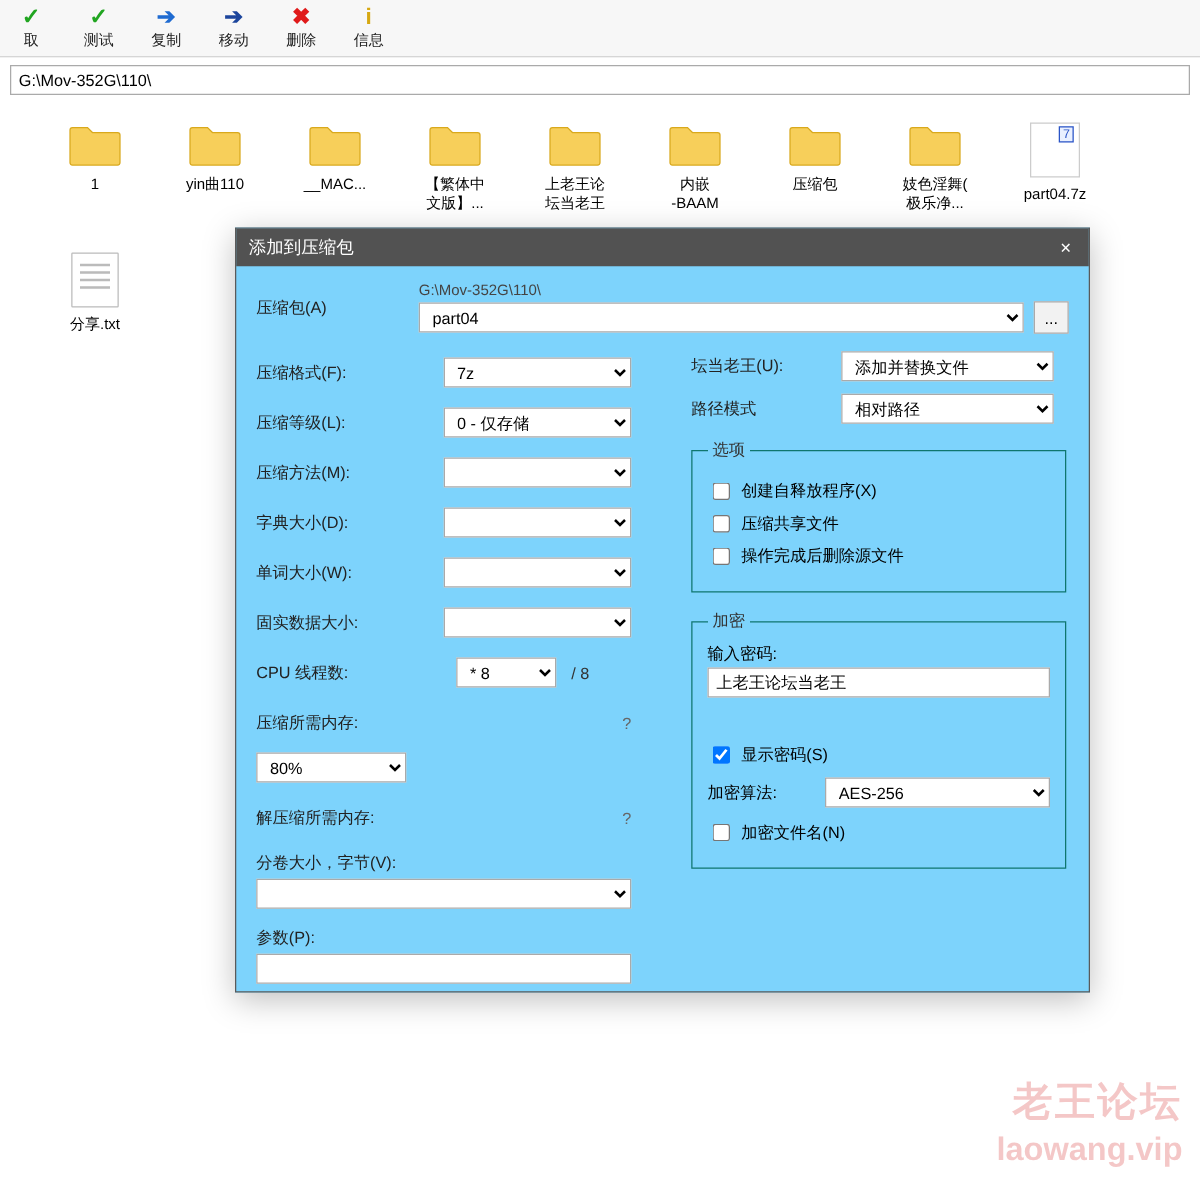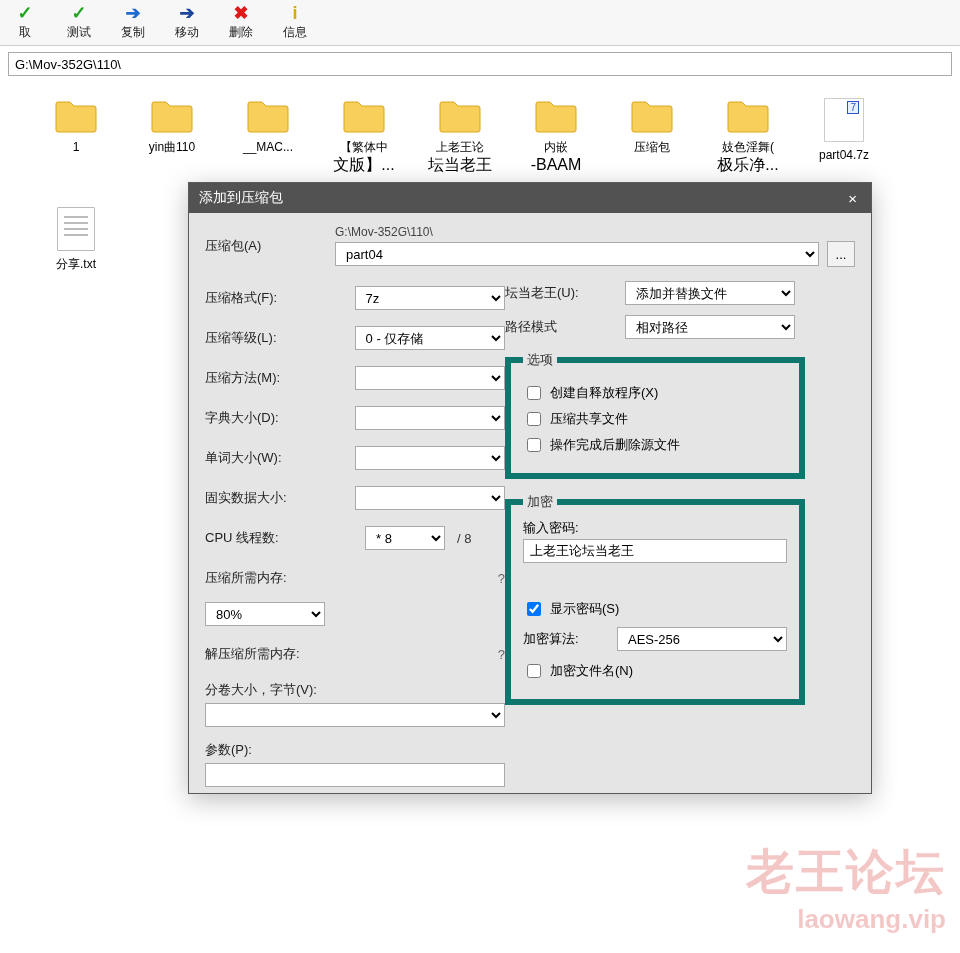--- a/index.html
+++ b/index.html
@@ -49,53 +49,53 @@
 
   
   .files {
     display: flex;
     gap: 32px;
     padding: 16px 20px 40px 44px;
     flex-wrap: wrap;
   }
   .file { width: 64px; display: flex; flex-direction: column; align-items: center; cursor: pointer; }
   .file .fname { margin-top: 6px; font-size: 12px; text-align: center; word-break: break-all; line-height: 1.25; }
-  .file .fname2 { font-size: 16px; text-align: right; line-height: 1.25; }
+  .file .fname2 { font-size: 12px; text-align: right; line-height: 1.25; }
   .folder-ico { width: 44px; height: 36px; }
   .doc-ico { width: 38px; height: 44px; border: 1px solid #bbb; border-radius: 1px; background:#fff; position:relative; display:flex; flex-direction:column; gap:4px; padding:8px 6px;}
   .doc-ico .line { height:2px; background:#bbb; }
   .arch-ico { width: 40px; height: 44px; background:#fff; border:1px solid #ccc; position:relative; }
   .arch-ico::after{ content:"7"; position:absolute; top:2px; right:4px; font-size:10px; color:#2a54c6; border:1px solid #2a54c6; padding:0 2px; background:#e9f0ff;}
 
   
   .dialog {
     position: absolute;
     left: 188px;
     top: 182px;
     width: 684px;
-    background: #e5e5e5;
+    background: #7dd3fc;
     border: 1px solid #5a5a5a;
     box-shadow: 0 6px 24px rgba(0,0,0,0.25);
     z-index: 10;
   }
   .dlg-title {
     background: #525252;
     color: #fff;
     padding: 6px 10px;
     font-size: 14px;
     display: flex;
     justify-content: space-between;
     align-items: center;
   }
   .dlg-close { cursor: pointer; font-size: 15px; padding: 0 4px; }
   .dlg-body { padding: 12px 16px 6px 16px; }
 
   .row { display: flex; align-items: center; margin-bottom: 6px; }
   .lbl { width: 130px; color: #222; }
-  .two-col { display: flex; margin-top: 14px; }
+  .two-col { display: flex; gap: 48px; margin-top: 14px; }
   .col { width: 300px; }
   .col-l .row { height: 34px; }
   .col-l .lbl { width: 160px; }
 
   select, input[type=text], input.small {
     border: 1px solid #aaa;
     padding: 3px 6px;
     font-family: inherit;
     font-size: 13px;
     background: #fff;
@@ -107,21 +107,21 @@
   .archive-row { display:flex; align-items:center; gap:8px; }
   .archive-row select { flex:1; }
   .dots-btn { width:28px; height:26px; border:1px solid #aaa; background:#f2f2f2; display:flex; align-items:center; justify-content:center; cursor:pointer;}
   .qmark { width: 14px; text-align:right; color:#666; }
   .cpu-line { display:flex; align-items:center; gap:6px; }
   .cpu-line select{ width:80px;}
   .cpu-line .total{ margin-left:6px; color:#333;}
   .col input.block { width:100%; }
 
   fieldset {
-    border: 6px solid #0f766e;
+    border: 1px solid #0f766e;
     padding: 8px 12px 12px 12px;
     margin: 0 0 14px 0;
   }
   legend { padding: 0 4px; color: #333; }
   .chk { display:flex; align-items:center; gap:6px; margin: 6px 0; }
   .chk input { width:14px; height:14px; }
 
   .pw-input { width: 100%; border: none; border-bottom: 2px solid #2a54c6; padding: 4px 2px; font-size:13px; font-family:inherit; outline:none;}
   .enc-row { display:flex; align-items:center; gap:8px; margin-top:8px;}
   .enc-row .lbl2{ width:86px;}
@@ -130,21 +130,21 @@
   .dlg-buttons {
     display:flex; justify-content:flex-end; gap:14px; padding: 16px 16px 16px 16px;
   }
   .dlg-buttons button {
     width: 96px; height: 32px; border:1px solid #888; background:#fafafa; cursor:pointer; font-family:inherit; font-size:13px;
   }
   .dlg-buttons button.primary { border:1.5px solid #2a54c6; }
 
   
   .wm { position:absolute; right:14px; bottom:18px; text-align:right; font-weight:700; opacity:0.28; pointer-events:none;}
-  .wm .w1{ font-size:48px; color:#d83a3a; letter-spacing:2px;}
+  .wm .w1{ font-size:32px; color:#d83a3a; letter-spacing:2px;}
   .wm .w2{ font-size:26px; color:#d83a3a; }
 </style>
 </head>
 <body>
 
 <div class="toolbar">
   <div class="tbtn">
     <span class="ti c-green">✓</span>
     <span class="tl">取</span>
   </div>

